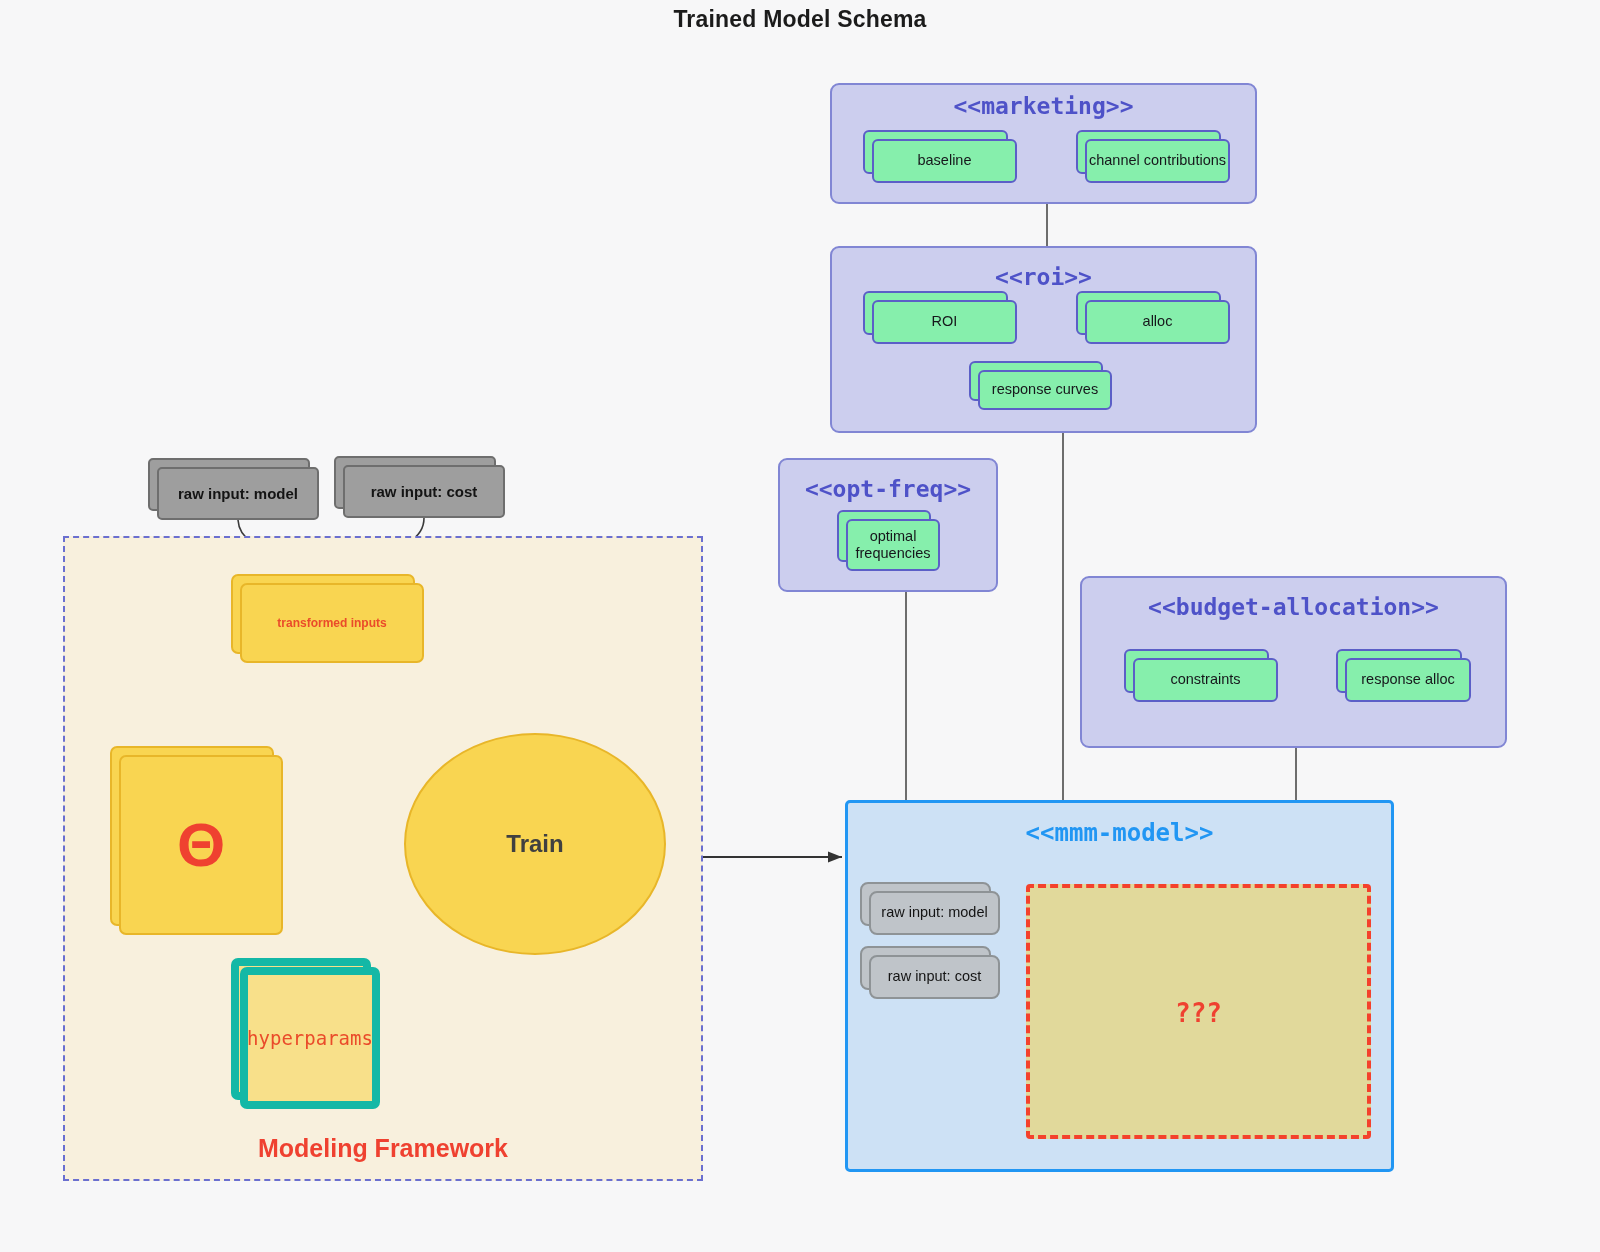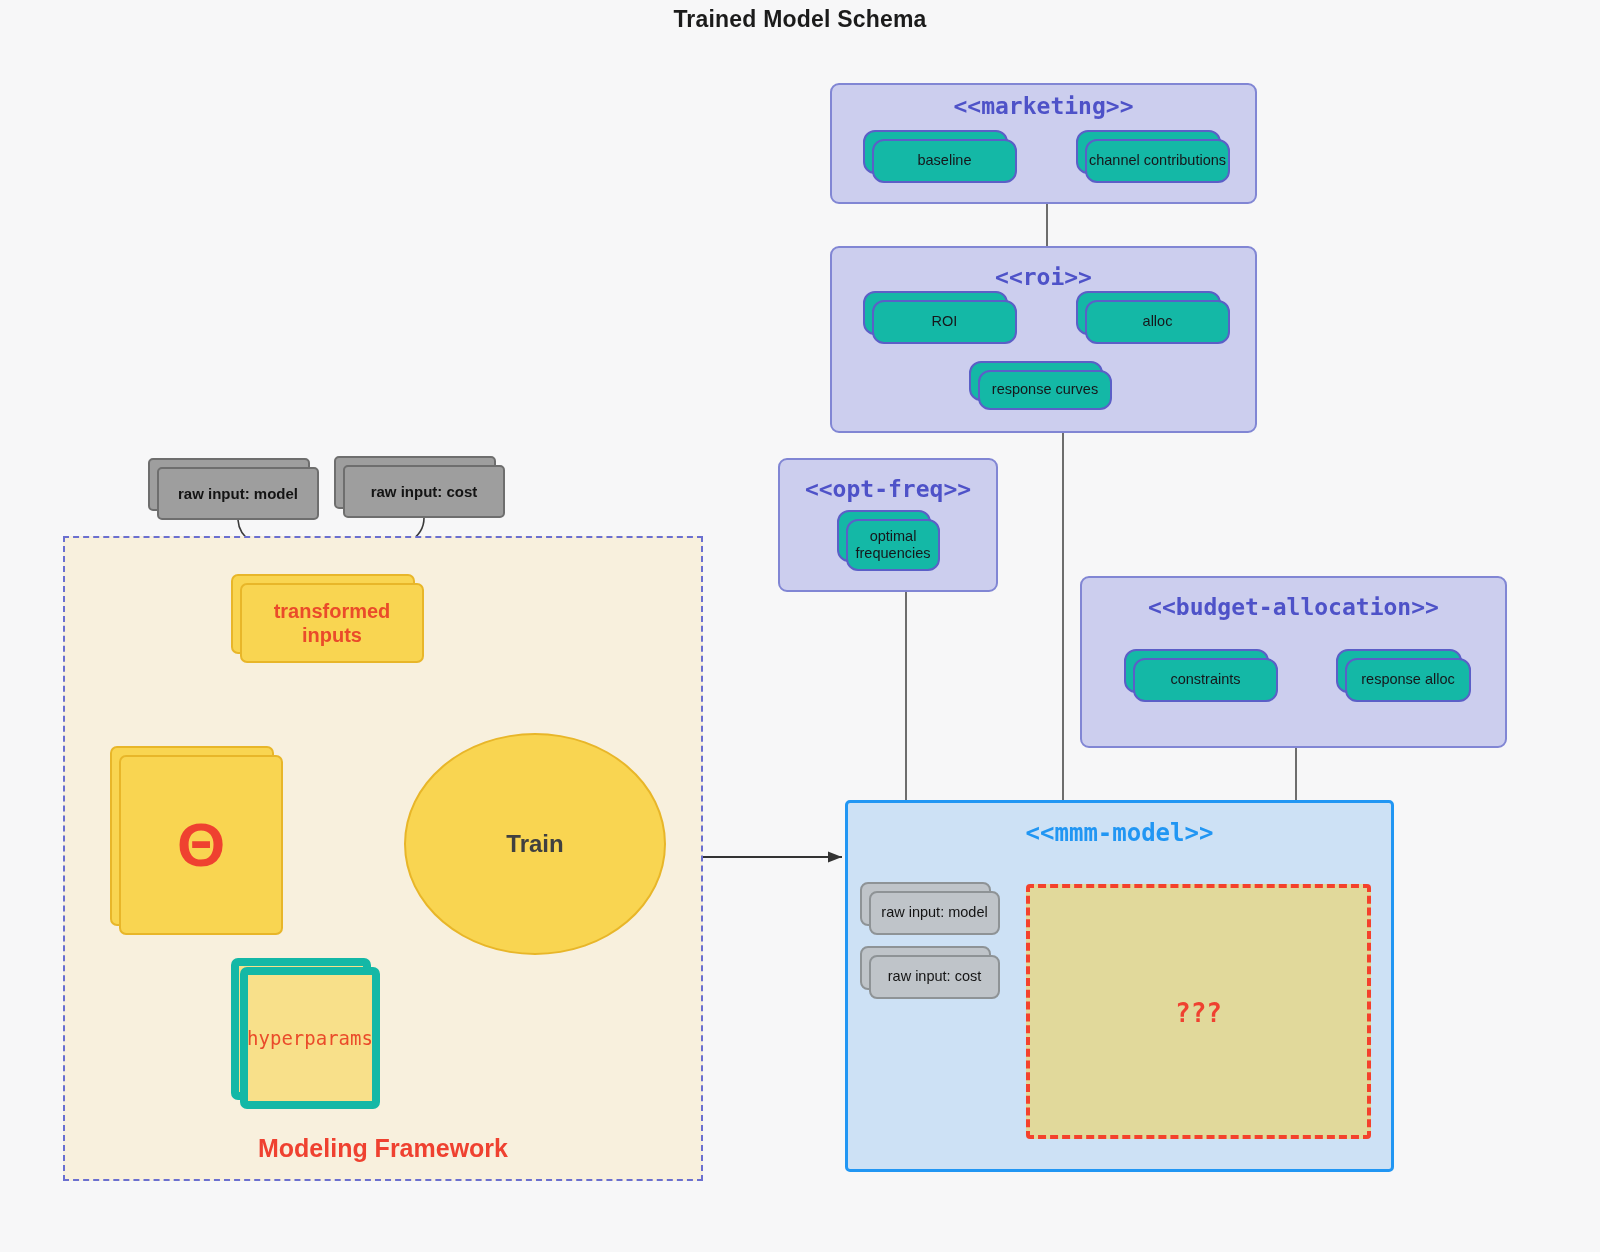--- a/index.html
+++ b/index.html
@@ -19,21 +19,21 @@
     font-size:23px;font-weight:bold;color:#1b1b1b;letter-spacing:.2px;
   }
 
   
   .card{position:absolute;box-sizing:border-box;}
   .card .shadow{position:absolute;left:-9px;top:-9px;width:100%;height:100%;box-sizing:border-box;}
   .card .face{position:absolute;left:0;top:0;width:100%;height:100%;box-sizing:border-box;
               display:flex;align-items:center;justify-content:center;text-align:center;line-height:1.2;}
 
   
-  .purple .shadow,.purple .face{background:#14b8a6;border:2px solid #5b5fc7;border-radius:12px;}
+  .purple .shadow,.purple .face{background:#86efac;border:2px solid #5b5fc7;border-radius:6px;}
   .purple .face{color:#16171b;font-size:14.5px;}
 
   
   .pkg{position:absolute;box-sizing:border-box;background:#ccceee;border:2px solid #8186d4;border-radius:9px;}
   .pkg .pkg-title{position:absolute;left:0;width:100%;text-align:center;
       font-family:"DejaVu Sans Mono","Liberation Mono",monospace;font-weight:bold;color:#4e52c8;}
 
   
   .pkg-blue{position:absolute;box-sizing:border-box;background:#cde1f5;border:3px solid #2196f3;border-radius:5px;}
   .pkg-blue .pkg-title{position:absolute;left:0;width:100%;text-align:center;
@@ -204,21 +204,21 @@
     <div class="shadow"></div>
     <div class="face">raw input: cost</div>
   </div>
 
   <div class="framework" style="left:63px;top:536px;width:640px;height:645px;">
     <div class="framework-label" style="bottom:16px;">Modeling Framework</div>
   </div>
 
   <div class="card yellow" style="left:240px;top:583px;width:184px;height:80px;">
     <div class="shadow"></div>
-    <div class="face bold" style="font-size:20px;">transformed inputs</div>
+    <div class="face bold" style="font-size:12px;">transformed inputs</div>
   </div>
 
   <div class="card yellow" style="left:119px;top:755px;width:164px;height:180px;">
     <div class="shadow"></div>
     <div class="face">
       <span class="theta">Θ</span>
     </div>
   </div>
 
   <div class="card yellow-soft" style="left:240px;top:967px;width:140px;height:142px;">

